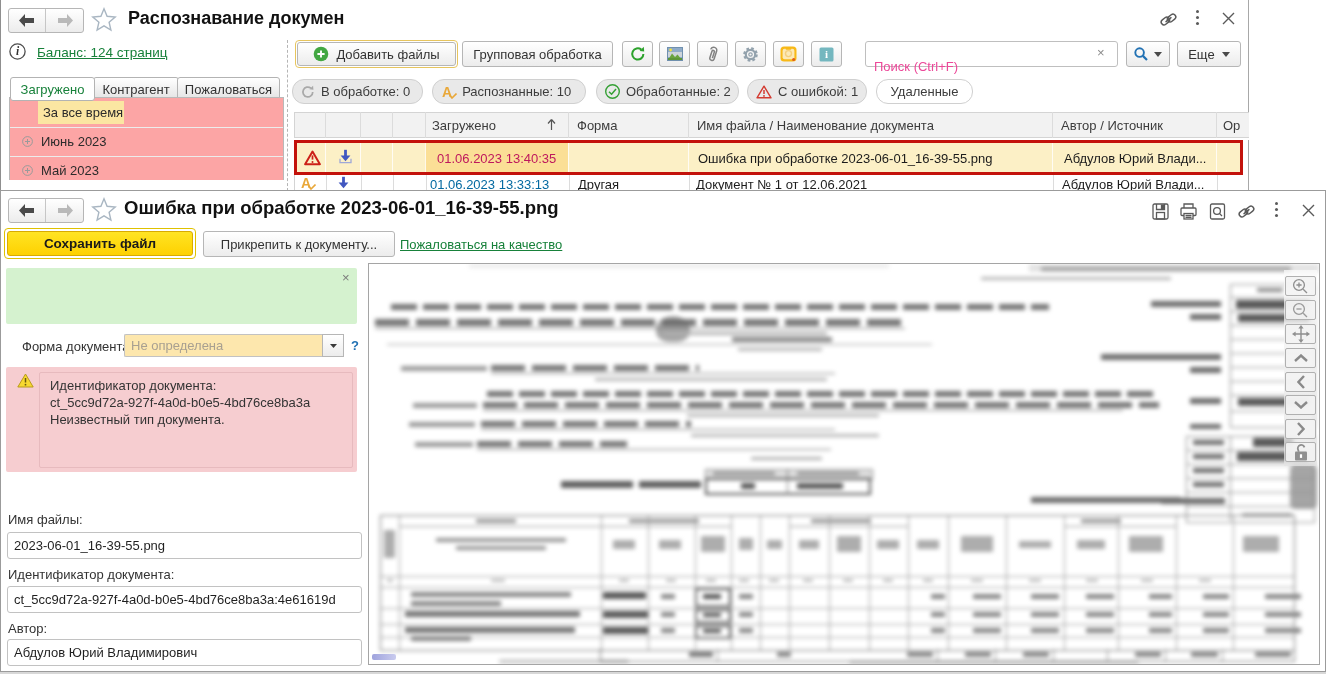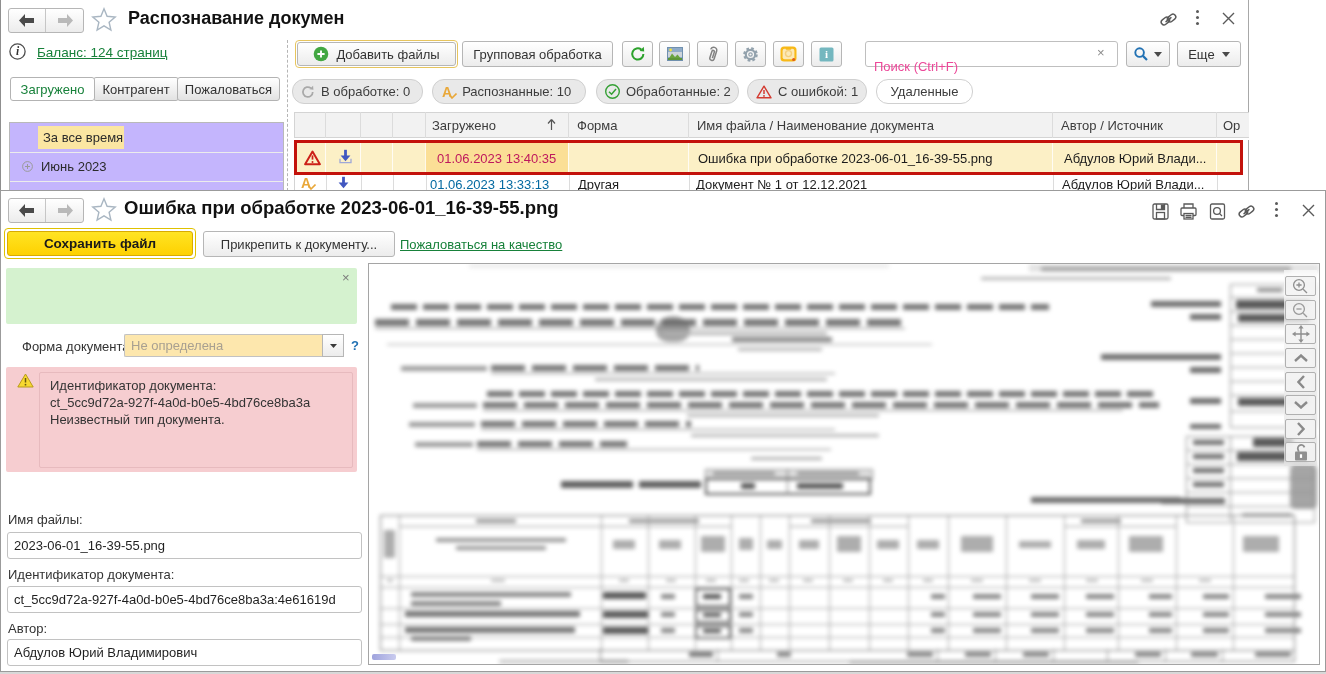--- a/index.html
+++ b/index.html
@@ -63,21 +63,21 @@
 <svg class="abs" style="left:9px;top:43px" width="17" height="17" viewBox="0 0 17 17">
     <circle cx="8.5" cy="8.5" r="7.6" fill="none" stroke="#4d4d4d" stroke-width="1.3"></circle>
     <text x="8.5" y="12.4" text-anchor="middle" font-family="Liberation Serif,serif" font-size="11.5" font-style="italic" font-weight="bold" fill="#333">i</text>
   </svg>
 <div class="abs lnk" style="left:37px;top:45px;font-size:13.5px">Баланс: 124 страниц</div>
 
 <div class="abs" style="left:10px;top:77px;width:83px;height:22px;background:#fff;border:1px solid #b3b3b3;border-radius:3px;display:flex;align-items:center;justify-content:center;color:#17813a;z-index:2">Загружено</div>
 <div class="abs" style="left:93px;top:77px;width:84px;height:22px;background:linear-gradient(#fff,#e2e2e2);border:1px solid #b3b3b3;border-radius:3px;display:flex;align-items:center;justify-content:center;color:#333">Контрагент</div>
 <div class="abs" style="left:177px;top:77px;width:101px;height:22px;background:linear-gradient(#fff,#e2e2e2);border:1px solid #b3b3b3;border-radius:3px;display:flex;align-items:center;justify-content:center;color:#333">Пожаловаться</div>
 
-<div class="abs" style="left:9px;top:122px;width:273px;height:82px;border:1px solid #b9b9b9;border-bottom:none;background:#c4b5fd">
+<div class="abs" style="left:9px;top:97px;width:273px;height:82px;border:1px solid #b9b9b9;border-bottom:none;background:#fca5a5">
   <div class="abs" style="left:28px;top:3px;width:86px;height:23px;background:#fbe6a2"></div>
   <div class="abs" style="left:33px;top:7px;color:#2b2b2b">За все время</div>
   <div class="abs" style="left:0;top:29px;width:273px;height:1px;background:#ececec"></div>
   <svg class="abs" style="left:12px;top:38px" width="11" height="11" viewBox="0 0 11 11">
       <circle cx="5.5" cy="5.5" r="4.9" fill="none" stroke="#9a9a9a"></circle>
       <path d="M5.5 3 V8 M3 5.5 H8" stroke="#9a9a9a"></path>
     </svg>
   <div class="abs" style="left:31px;top:36px;color:#2b2b2b">Июнь 2023</div>
   <div class="abs" style="left:0;top:58px;width:273px;height:1px;background:#ececec"></div>
   <svg class="abs" style="left:12px;top:67px" width="11" height="11" viewBox="0 0 11 11">
@@ -241,21 +241,21 @@
     <div class="abs vline" style="left:922px;top:0;height:16px"></div>
     <div class="abs" style="left:6px;top:0px;color:#e9a83a;font-weight:bold;font-size:14px">A<svg width="8" height="6" viewBox="0 0 8 6" style="position:absolute;left:7px;top:9px">
           <path d="M0.5 2 L3 5 L7.5 0.5" fill="none" stroke="#e9a83a" stroke-width="1.6"></path>
         </svg></div>
     <svg class="abs" style="left:40px;top:1px" width="17" height="17" viewBox="0 0 17 17">
         <rect x="7.1" y="0.8" width="2.8" height="6.4" fill="#4157c0"></rect>
         <path d="M3.6 6.6 H13.4 L8.5 12.2 Z" fill="#4157c0"></path>
       </svg>
     <div class="abs" style="left:135px;top:2px;color:#0369a1">01.06.2023 13:33:13</div>
     <div class="abs" style="left:283px;top:2px;color:#1c1c1c">Другая</div>
-    <div class="abs" style="left:401px;top:2px;color:#1c1c1c">Документ № 1 от 12.12.2021</div>
+    <div class="abs" style="left:401px;top:2px;color:#1c1c1c">Документ № 1 от 12.06.2021</div>
     <div class="abs" style="left:767px;top:2px;color:#1c1c1c">Абдулов Юрий Влади...</div>
   </div>
 </div>
 
 <div class="abs win" id="win2" style="left:0;top:190px;width:1324px;height:480px;border:1px solid #9b9b9b;"></div>
 
 <div class="abs" style="left:0;top:672px;width:1326px;height:2px;background:#d8d8d8"></div>
 
 <div class="abs" style="left:8px;top:198px;width:74px;height:23px;border:1px solid #b6b6b6;border-radius:3px;background:linear-gradient(#fff,#ececec);">
   <div class="abs" style="left:36px;top:0;width:1px;height:23px;background:#c6c6c6"></div>

